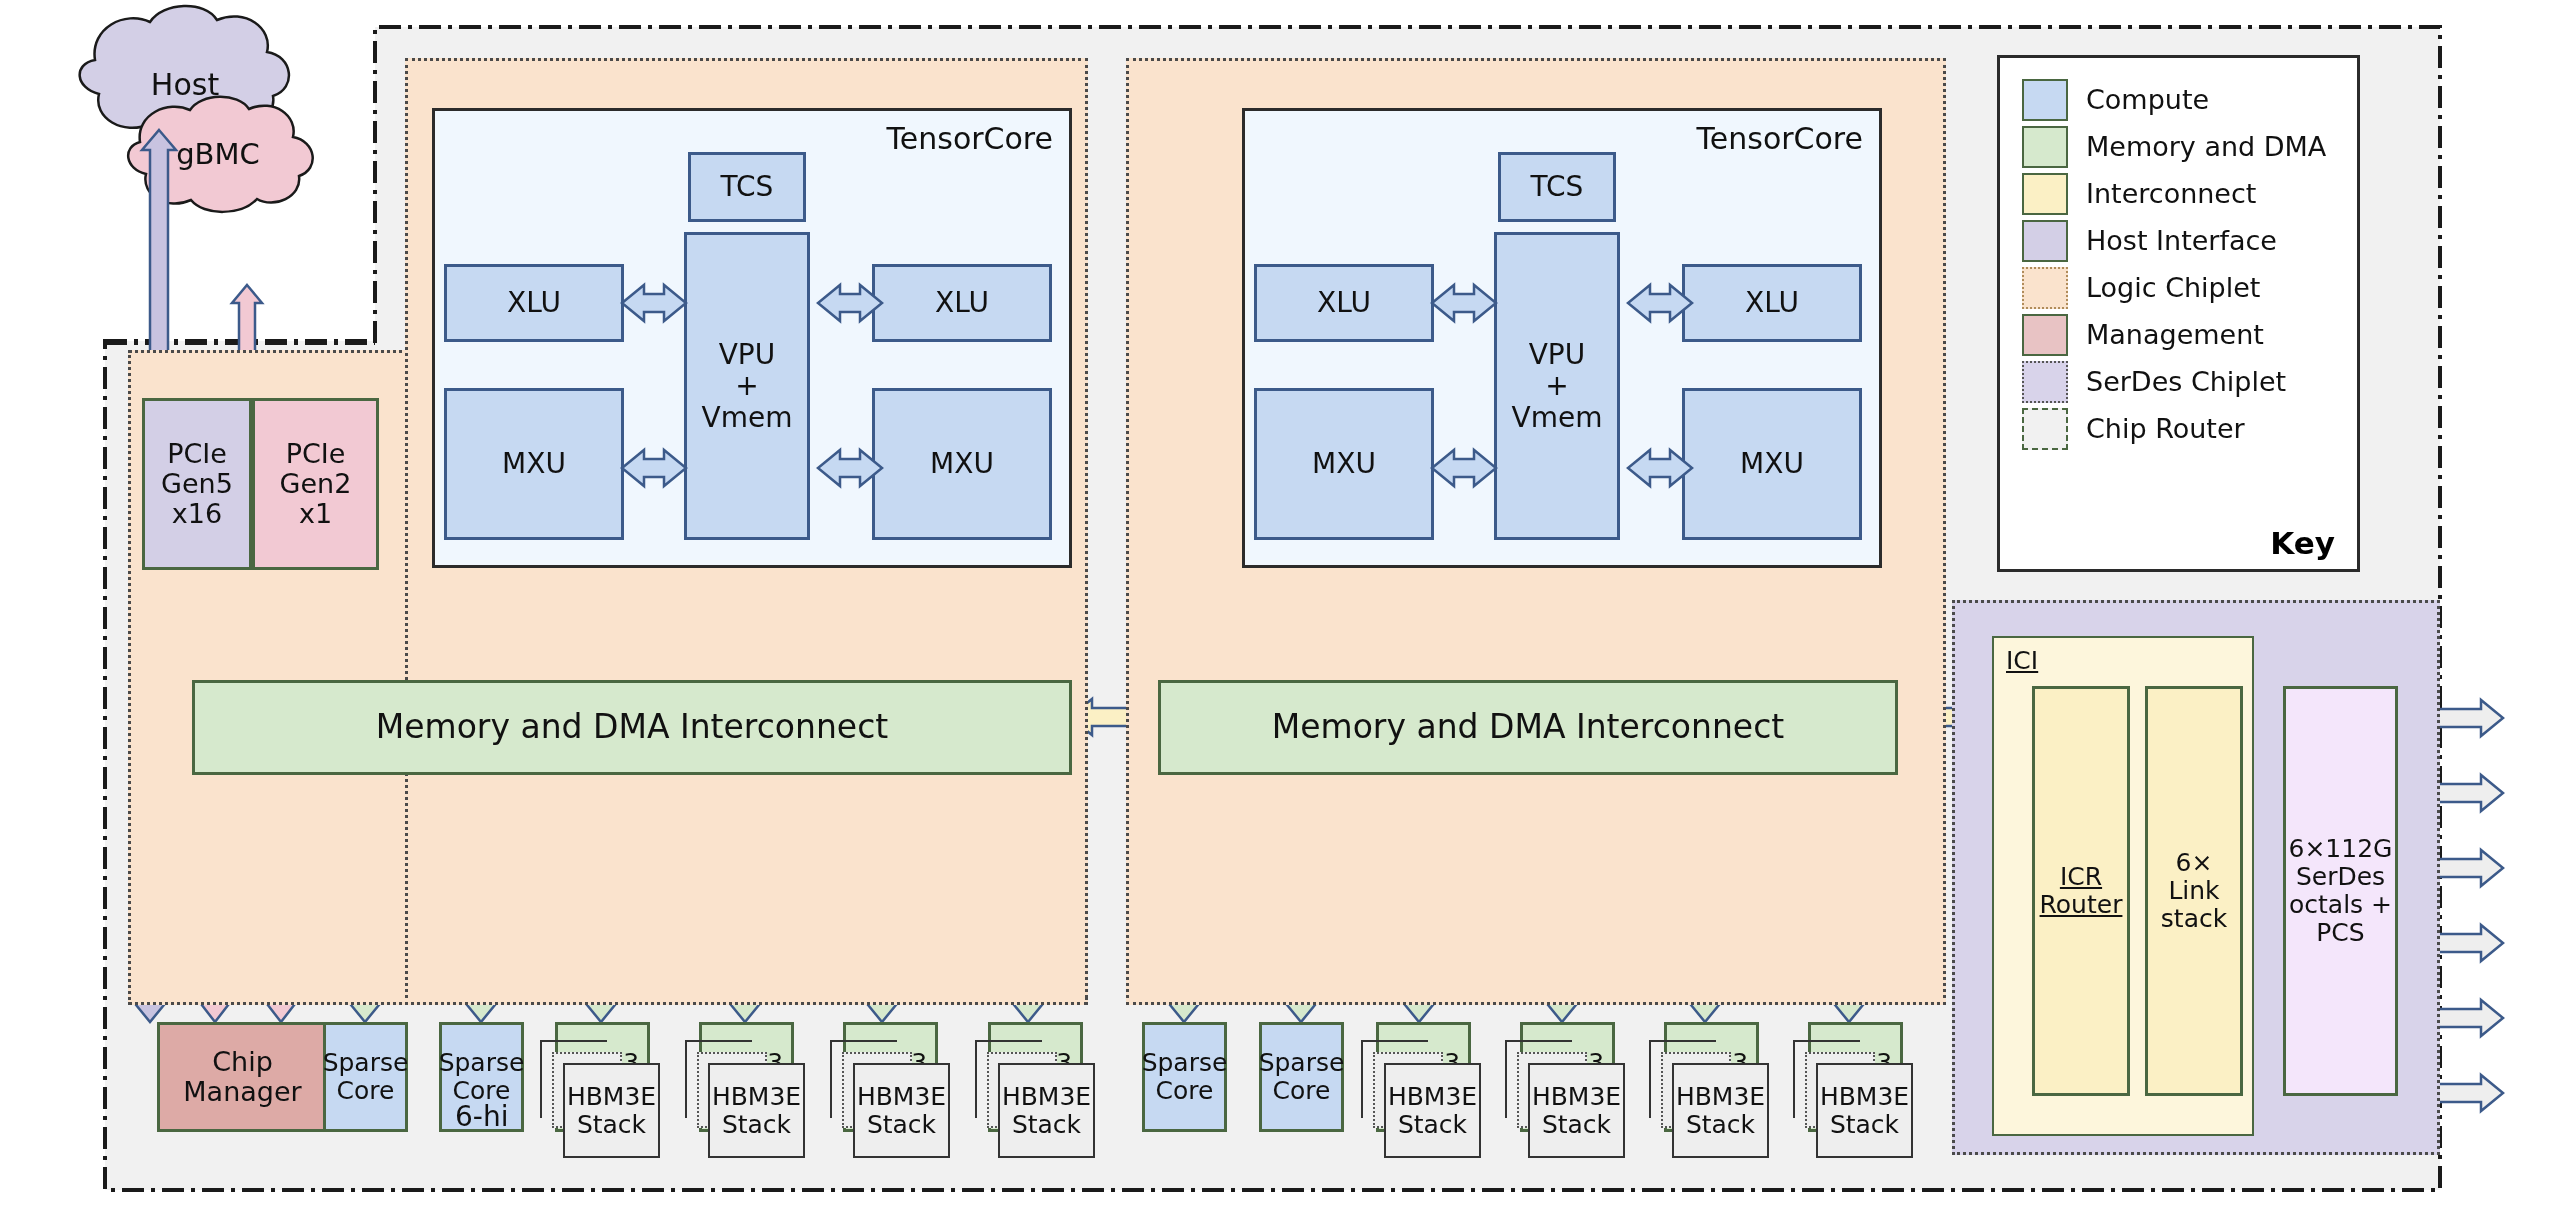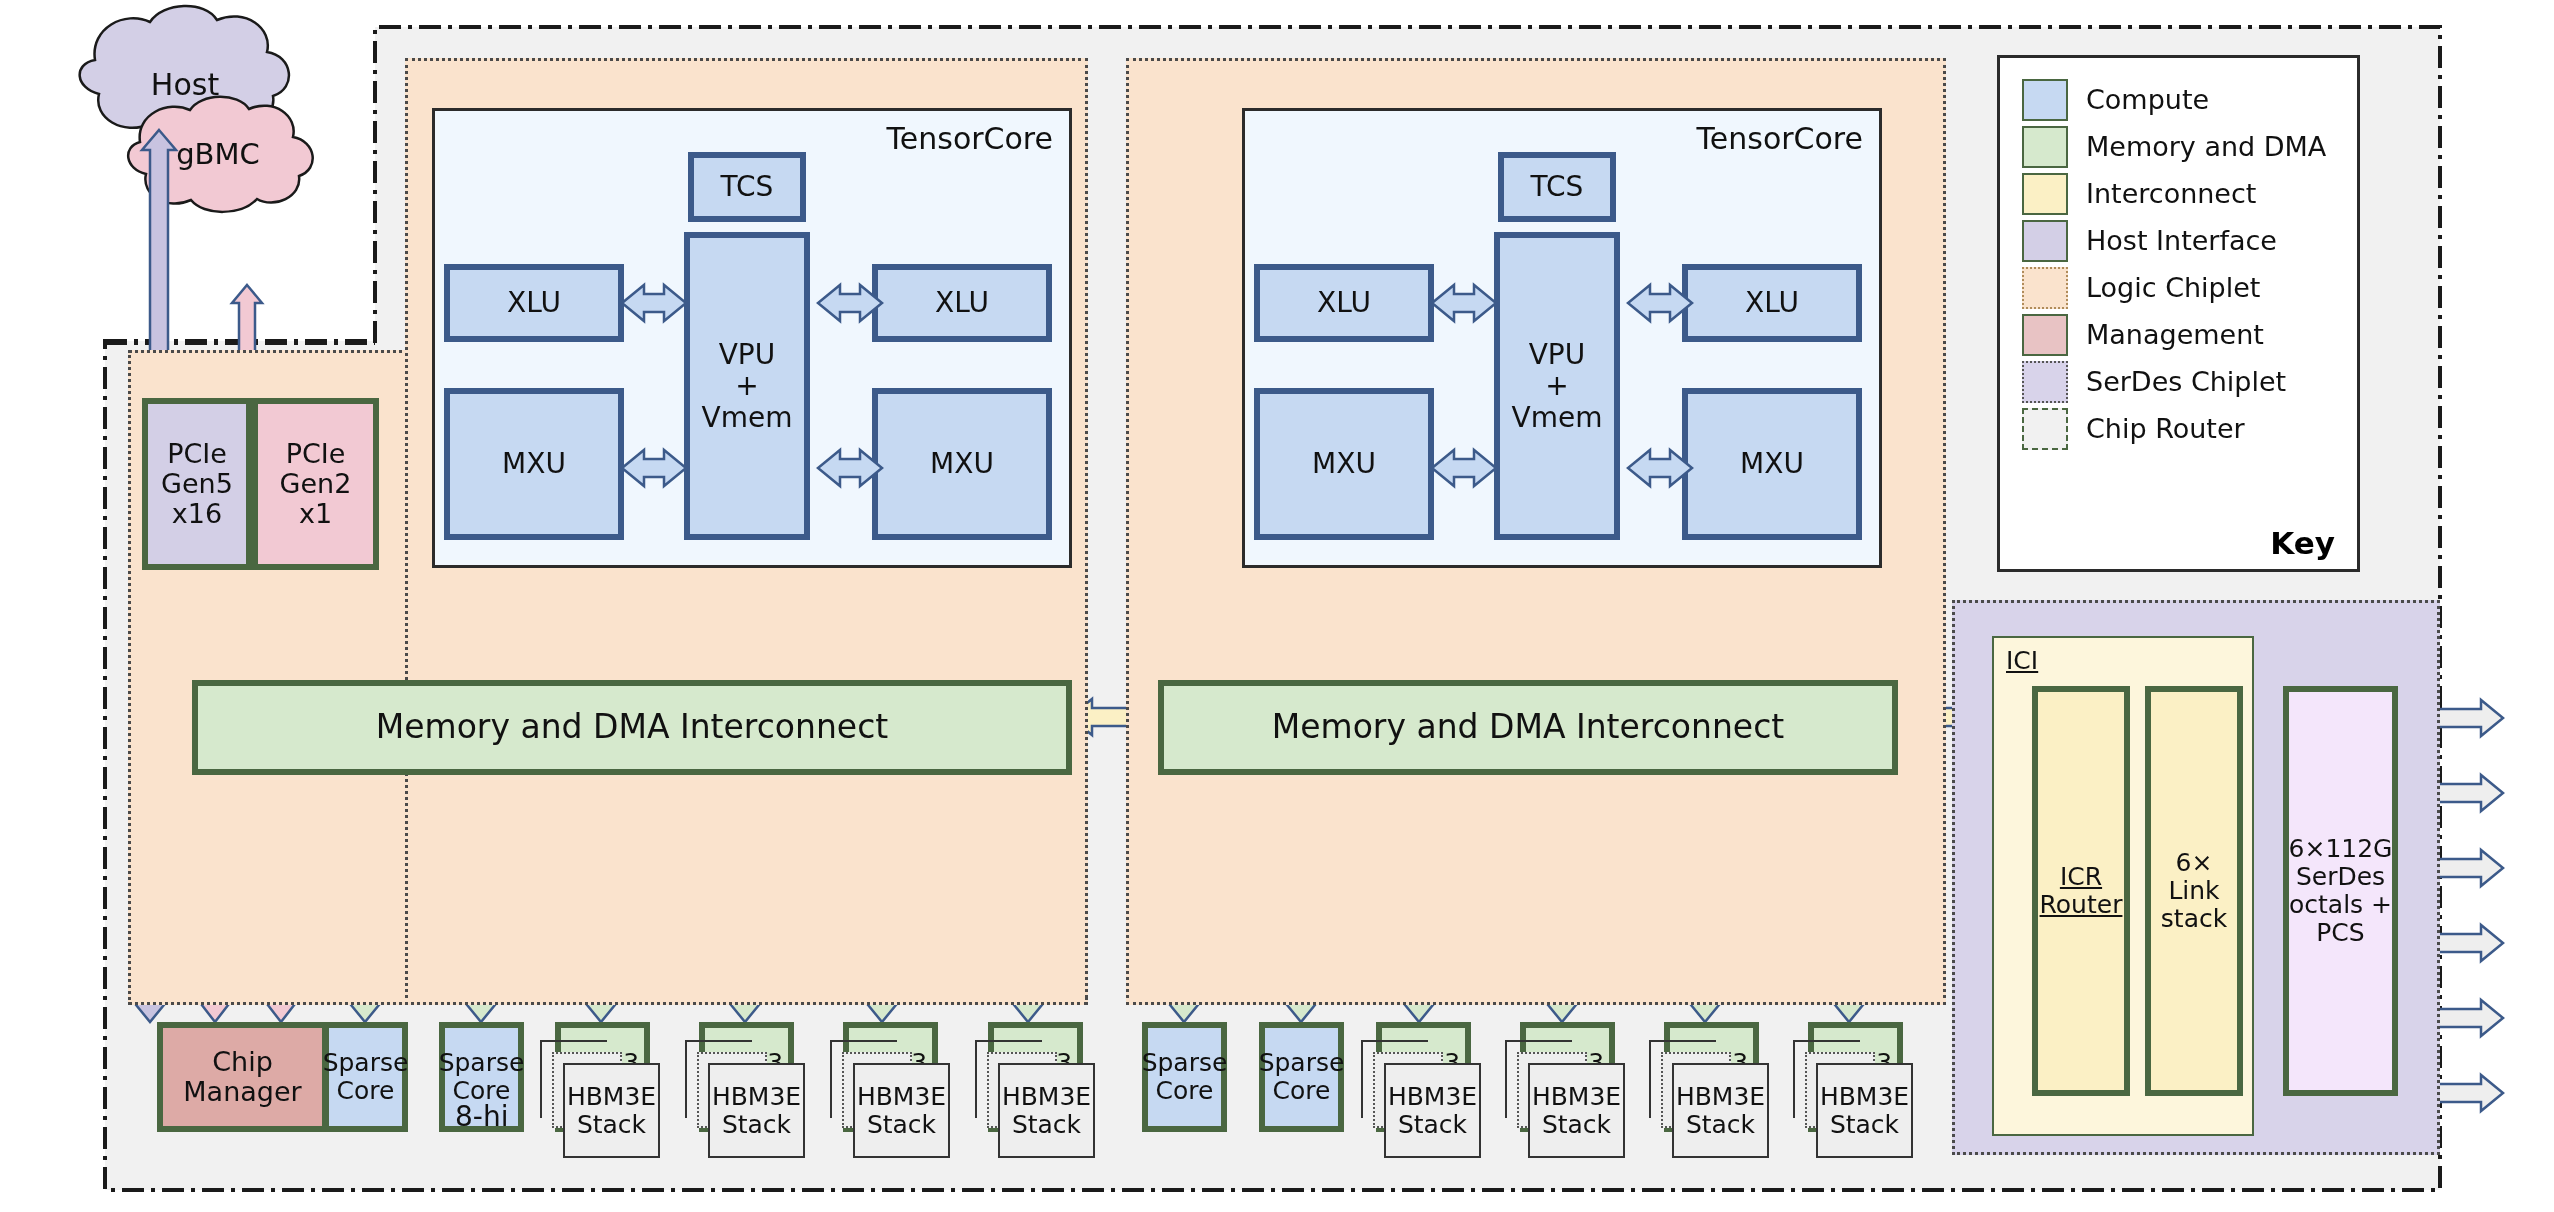--- a/index.html
+++ b/index.html
@@ -21,21 +21,21 @@
     border:3px solid #2b2b2b;
     background:#f0f7fe;
   }
   .tc-label{
     position:absolute;right:16px;top:10px;
     font-size:30px;color:#111;white-space:nowrap;
   }
 
   
   .blk{
-    border:6px solid #3b82f6;
+    border:3px solid #3b82f6;
     display:flex;align-items:center;justify-content:center;
     text-align:center;line-height:1.12;color:#111;
   }
   .blk.compute{background:#c6d9f2;border-color:#3c5a8a;}
   .blk.compute-k{background:#c6d9f2;border-color:#4a6741;}
   .blk.memdma{background:#d6e9cd;border-color:#4a6741;}
   .blk.inter{background:#fbf0c5;border-color:#4a6741;}
   .blk.host{background:#d3cfe6;border-color:#4a6741;}
   .blk.mgmt{background:#ddaaa6;border-color:#4a6741;}
   .blk.serdes-pale{background:#f4e6fb;border-color:#4a6741;}
@@ -275,21 +275,21 @@
     </div>
   <div class="abs blk memdma" style="left:1664px;top:1022px;width:95px;height:110px;font-size:25px;">
       <span class="t">HBM3
 Ctrl</span>
     </div>
   <div class="abs blk memdma" style="left:1808px;top:1022px;width:95px;height:110px;font-size:25px;">
       <span class="t">HBM3
 Ctrl</span>
     </div>
 
-  <div class="plain-label" style="left:455px;top:1100px;font-size:28px;">8-hi</div>
+  <div class="plain-label" style="left:455px;top:1100px;font-size:28px;">6-hi</div>
 
   <div class="abs ghost2" style="left:540px;top:1040px;width:67px;height:78px;"></div>
   <div class="abs ghost" style="left:552px;top:1052px;width:70px;height:76px;"></div>
   <div class="abs blk pkg" style="left:563px;top:1063px;width:97px;height:95px;font-size:25px;">
       <span class="t">HBM3E
 Stack</span>
     </div>
 
   <div class="abs ghost2" style="left:685px;top:1040px;width:67px;height:78px;"></div>
   <div class="abs ghost" style="left:697px;top:1052px;width:70px;height:76px;"></div>

